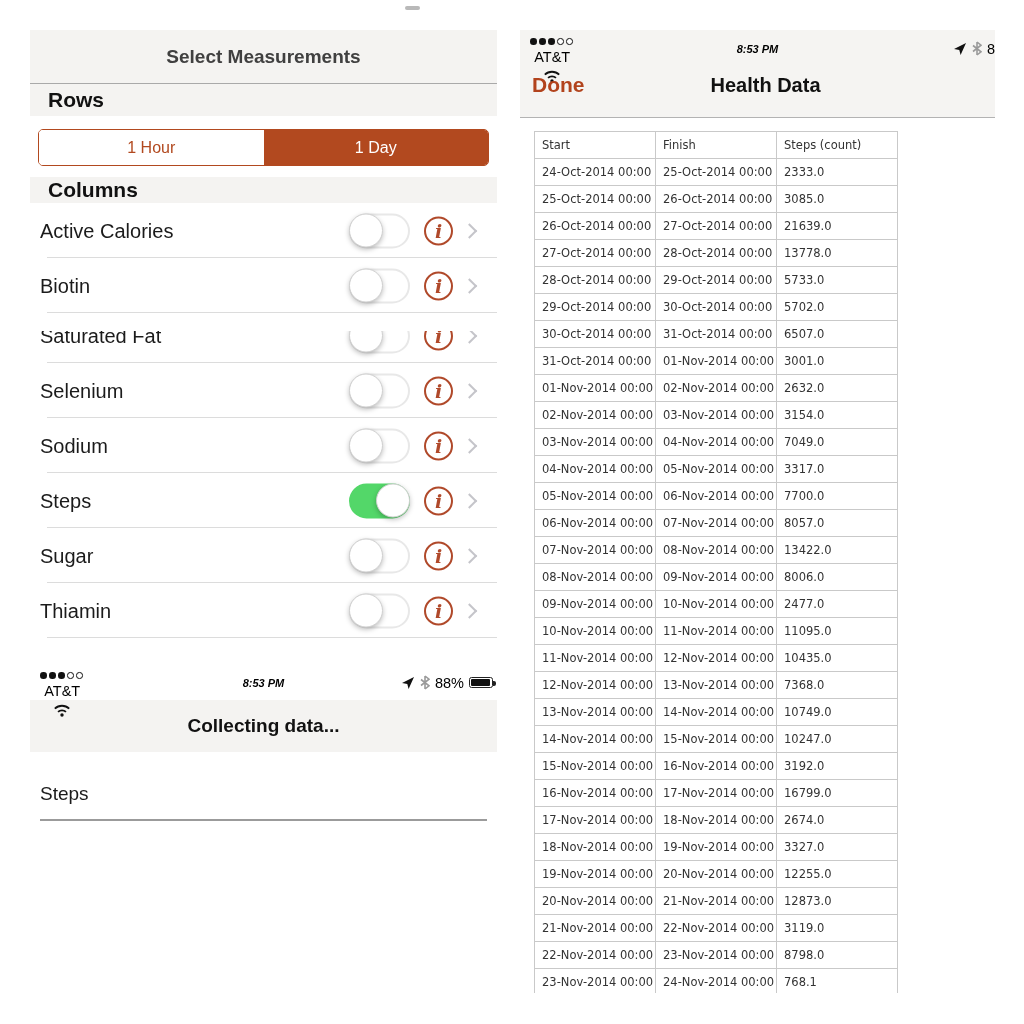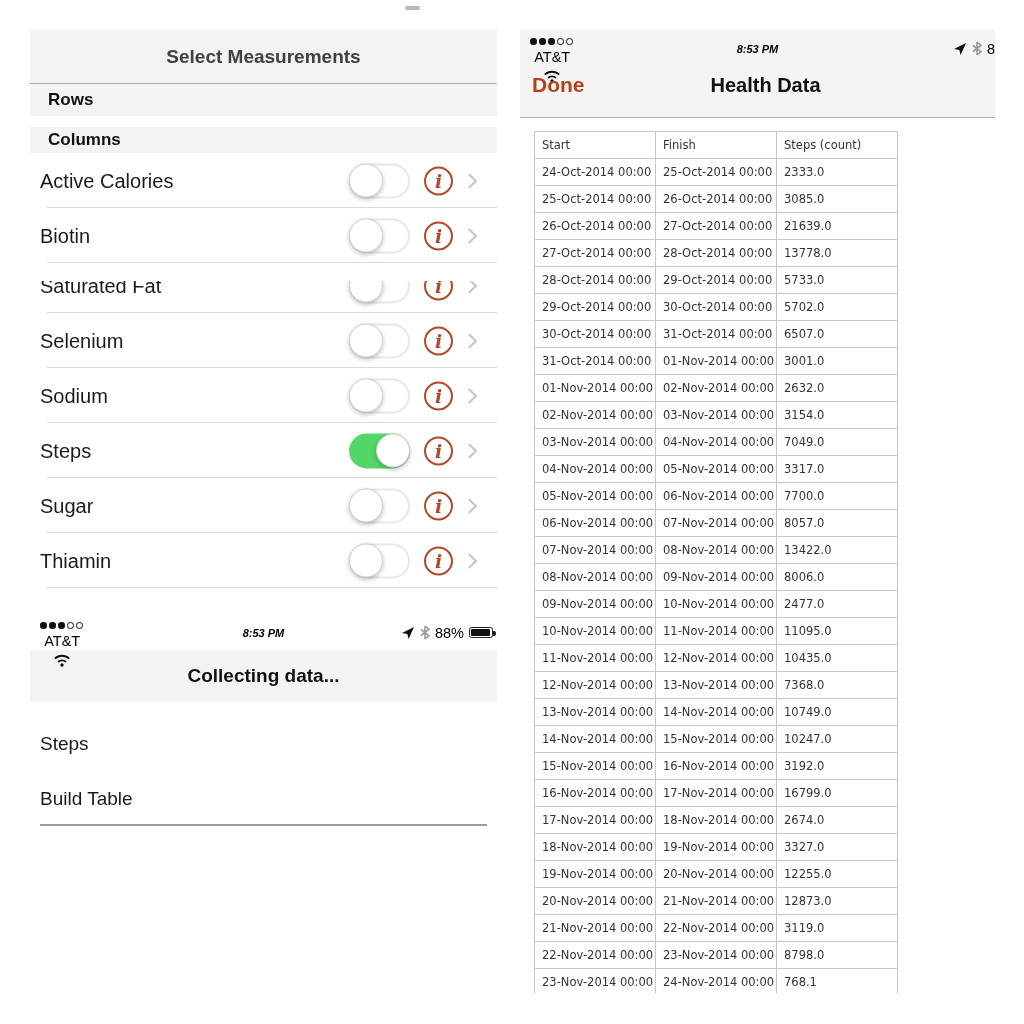--- a/index.html
+++ b/index.html
@@ -3,21 +3,21 @@
 <meta charset="utf-8">
 <style>
   * { margin:0; padding:0; box-sizing:border-box; }
   html,body { width:1024px; height:1024px; background:#ffffff; font-family:"Liberation Sans", sans-serif; -webkit-font-smoothing:antialiased; }
 
   
   #left-panel { position:absolute; left:30px; top:30px; width:467px; }
   .lp-titlebar { height:54px; background:#f4f3f1; border-bottom:1px solid #a9a9a9; display:flex; align-items:center; justify-content:center; }
   .lp-titlebar .title { font-size:19px; font-weight:bold; color:#404040; }
   .lp-sectionbar { background:#f4f3f1; display:flex; align-items:center; }
-  .lp-sectionbar .sec-label { font-size:17px; font-weight:bold; color:#111; padding-left:18px; }
+  .lp-sectionbar .sec-label { font-size:21px; font-weight:bold; color:#111; padding-left:18px; }
   #rows-bar { height:32px; }
   #columns-bar { height:26px; margin-top:11px; }
 
   .seg-control { margin:13px 8px 0 8px; height:37px; border:1.5px solid #b2491f; border-radius:5px; display:flex; overflow:hidden; }
   .seg { flex:1; display:flex; align-items:center; justify-content:center; font-size:16px; cursor:default; }
   .seg.unselected { background:#ffffff; color:#b2491f; }
   .seg.selected { background:#b2491f; color:#ffffff; }
 
   .toggle-row { position:relative; height:55px; background:#fff; }
   .toggle-row .row-label { position:absolute; left:10px; top:50%; transform:translateY(-50%); font-size:20px; color:#1b1b1b; }
@@ -79,20 +79,24 @@
 <div id="left-panel">
 
   <div class="lp-titlebar">
     <span class="title">Select Measurements</span>
   </div>
 
   <div class="lp-sectionbar" id="rows-bar">
     <span class="sec-label">Rows</span>
   </div>
 
+  <div class="seg-control">
+    <div class="seg unselected">1 Hour</div>
+    <div class="seg selected">1 Day</div>
+  </div>
 
   <div class="lp-sectionbar" id="columns-bar">
     <span class="sec-label">Columns</span>
   </div>
 
   <div id="measurement-list">
       <div class="toggle-row">
     <span class="row-label">Active Calories</span>
     <span class="switch off">
           <span class="knob"></span>
@@ -204,21 +208,20 @@
           <span class="nub"></span>
         </span>
     </div>
   </div>
 
   <div id="collecting-bar">
     <span class="title">Collecting data...</span>
   </div>
 
   <div class="menu-item" id="menu-steps">Steps</div>
-  <div class="menu-item" id="menu-build">Build Table</div>
   <div id="build-underline"></div>
 </div>
 
 <div id="right-header">
   <div class="statusbar">
     <div class="sb-left">
       <span class="dots">
         <span class="dot f"></span>
           <span class="dot f"></span>
           <span class="dot f"></span>

